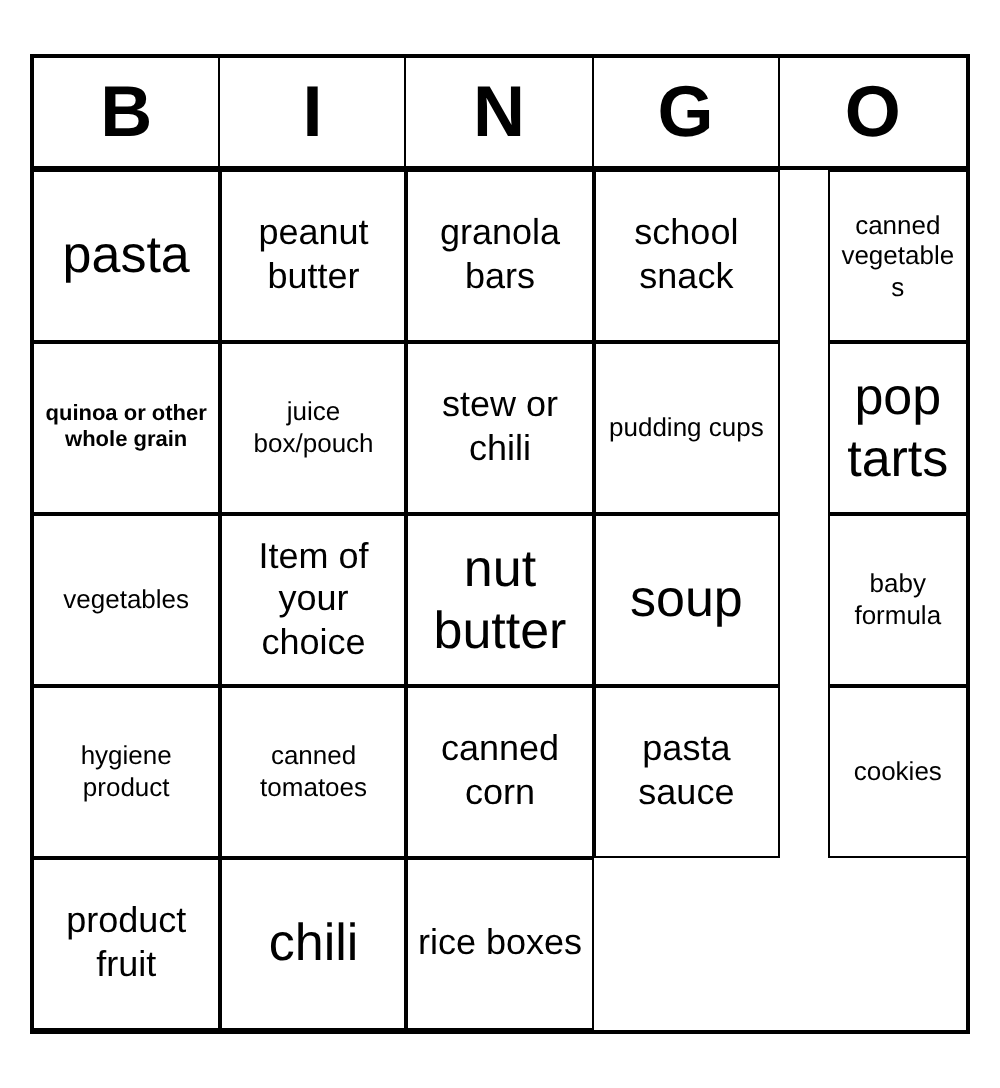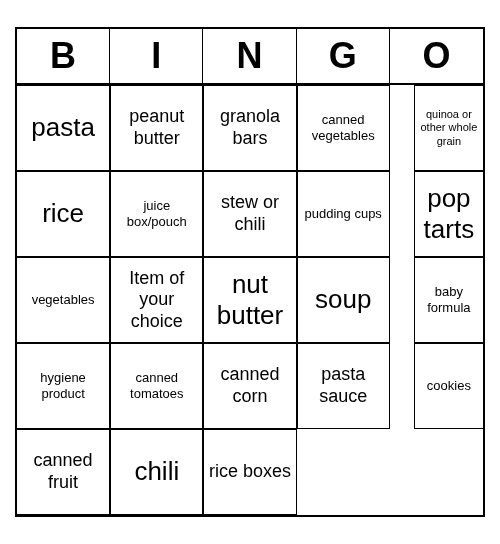--- a/index.html
+++ b/index.html
@@ -62,21 +62,21 @@
     .medium {
       font-size: 18px;
       font-weight: normal;
     }
     .small {
       font-size: 13px;
       font-weight: normal;
     }
     .xsmall {
       font-size: 11px;
-      font-weight: normal;
+      font-weight: bold;
     }
   </style>
 </head>
 <body>
 
 <div class="bingo-card">
   <div class="bingo-header">
   <div class="bingo-header-cell">B</div>
       <div class="bingo-header-cell">I</div>
       <div class="bingo-header-cell">N</div>
@@ -87,27 +87,27 @@
   <div class="bingo-cell">
         <span class="bingo-cell-text large">pasta</span>
       </div>
       <div class="bingo-cell">
         <span class="bingo-cell-text medium">peanut butter</span>
       </div>
       <div class="bingo-cell">
         <span class="bingo-cell-text medium">granola bars</span>
       </div>
       <div class="bingo-cell">
+        <span class="bingo-cell-text medium">school snack</span>
+      </div>
+      <div class="bingo-cell">
         <span class="bingo-cell-text small">canned vegetables</span>
       </div>
       <div class="bingo-cell">
         <span class="bingo-cell-text xsmall">quinoa or other whole grain</span>
-      </div>
-      <div class="bingo-cell">
-        <span class="bingo-cell-text large">rice</span>
       </div>
       <div class="bingo-cell">
         <span class="bingo-cell-text small">juice box/pouch</span>
       </div>
       <div class="bingo-cell">
         <span class="bingo-cell-text medium">stew or chili</span>
       </div>
       <div class="bingo-cell">
         <span class="bingo-cell-text small">pudding cups</span>
       </div>
@@ -138,21 +138,21 @@
       <div class="bingo-cell">
         <span class="bingo-cell-text medium">canned corn</span>
       </div>
       <div class="bingo-cell">
         <span class="bingo-cell-text medium">pasta sauce</span>
       </div>
       <div class="bingo-cell">
         <span class="bingo-cell-text small">cookies</span>
       </div>
       <div class="bingo-cell">
-        <span class="bingo-cell-text medium">canned fruit</span>
+        <span class="bingo-cell-text medium">product fruit</span>
       </div>
       <div class="bingo-cell">
         <span class="bingo-cell-text large">chili</span>
       </div>
       <div class="bingo-cell">
         <span class="bingo-cell-text medium">rice boxes</span>
       </div>
     </div>
 </div>
 

